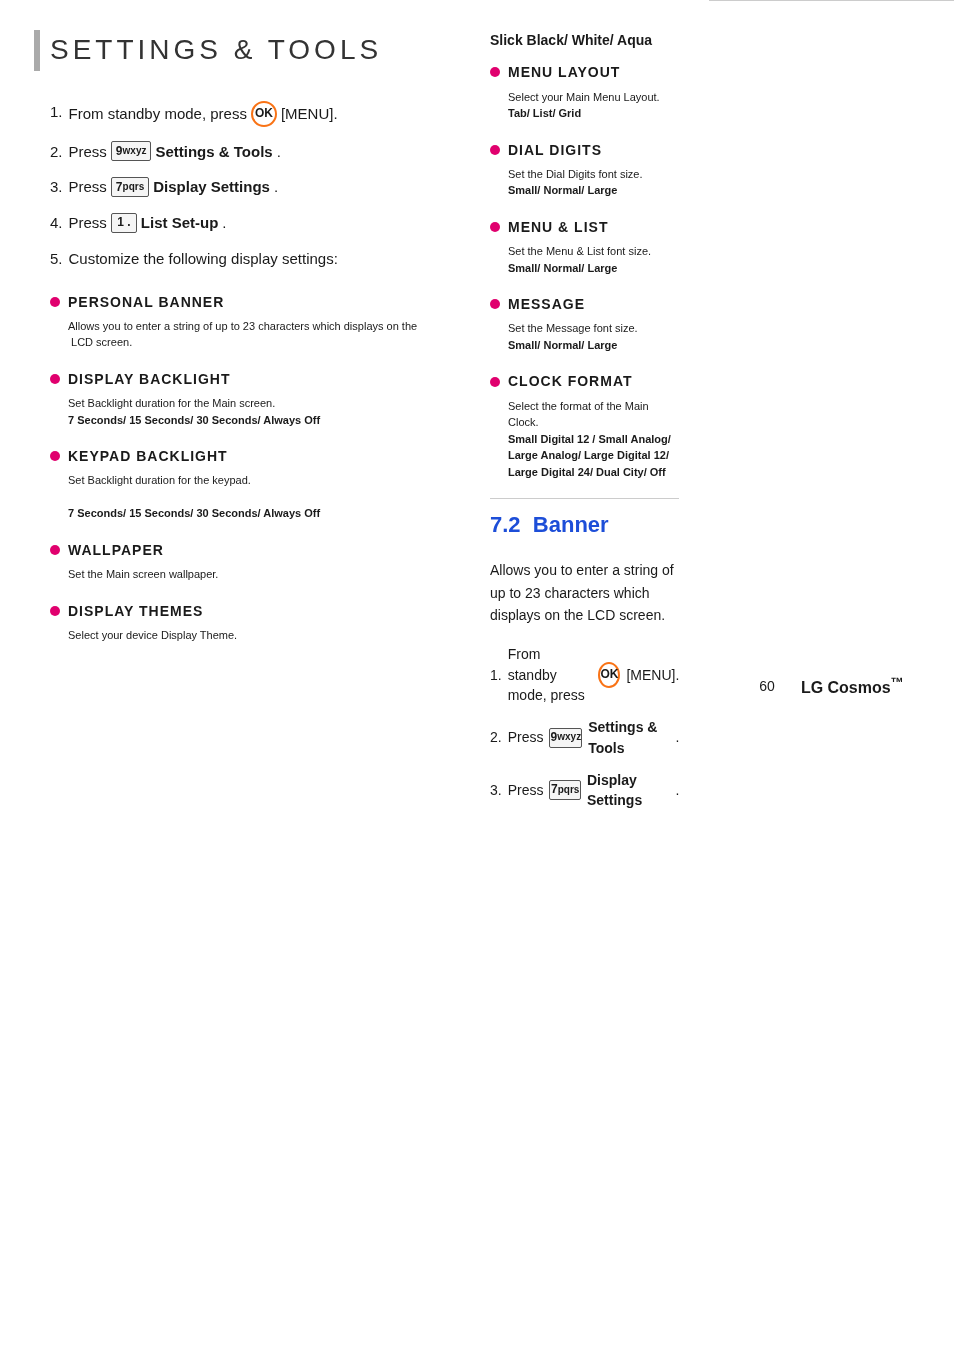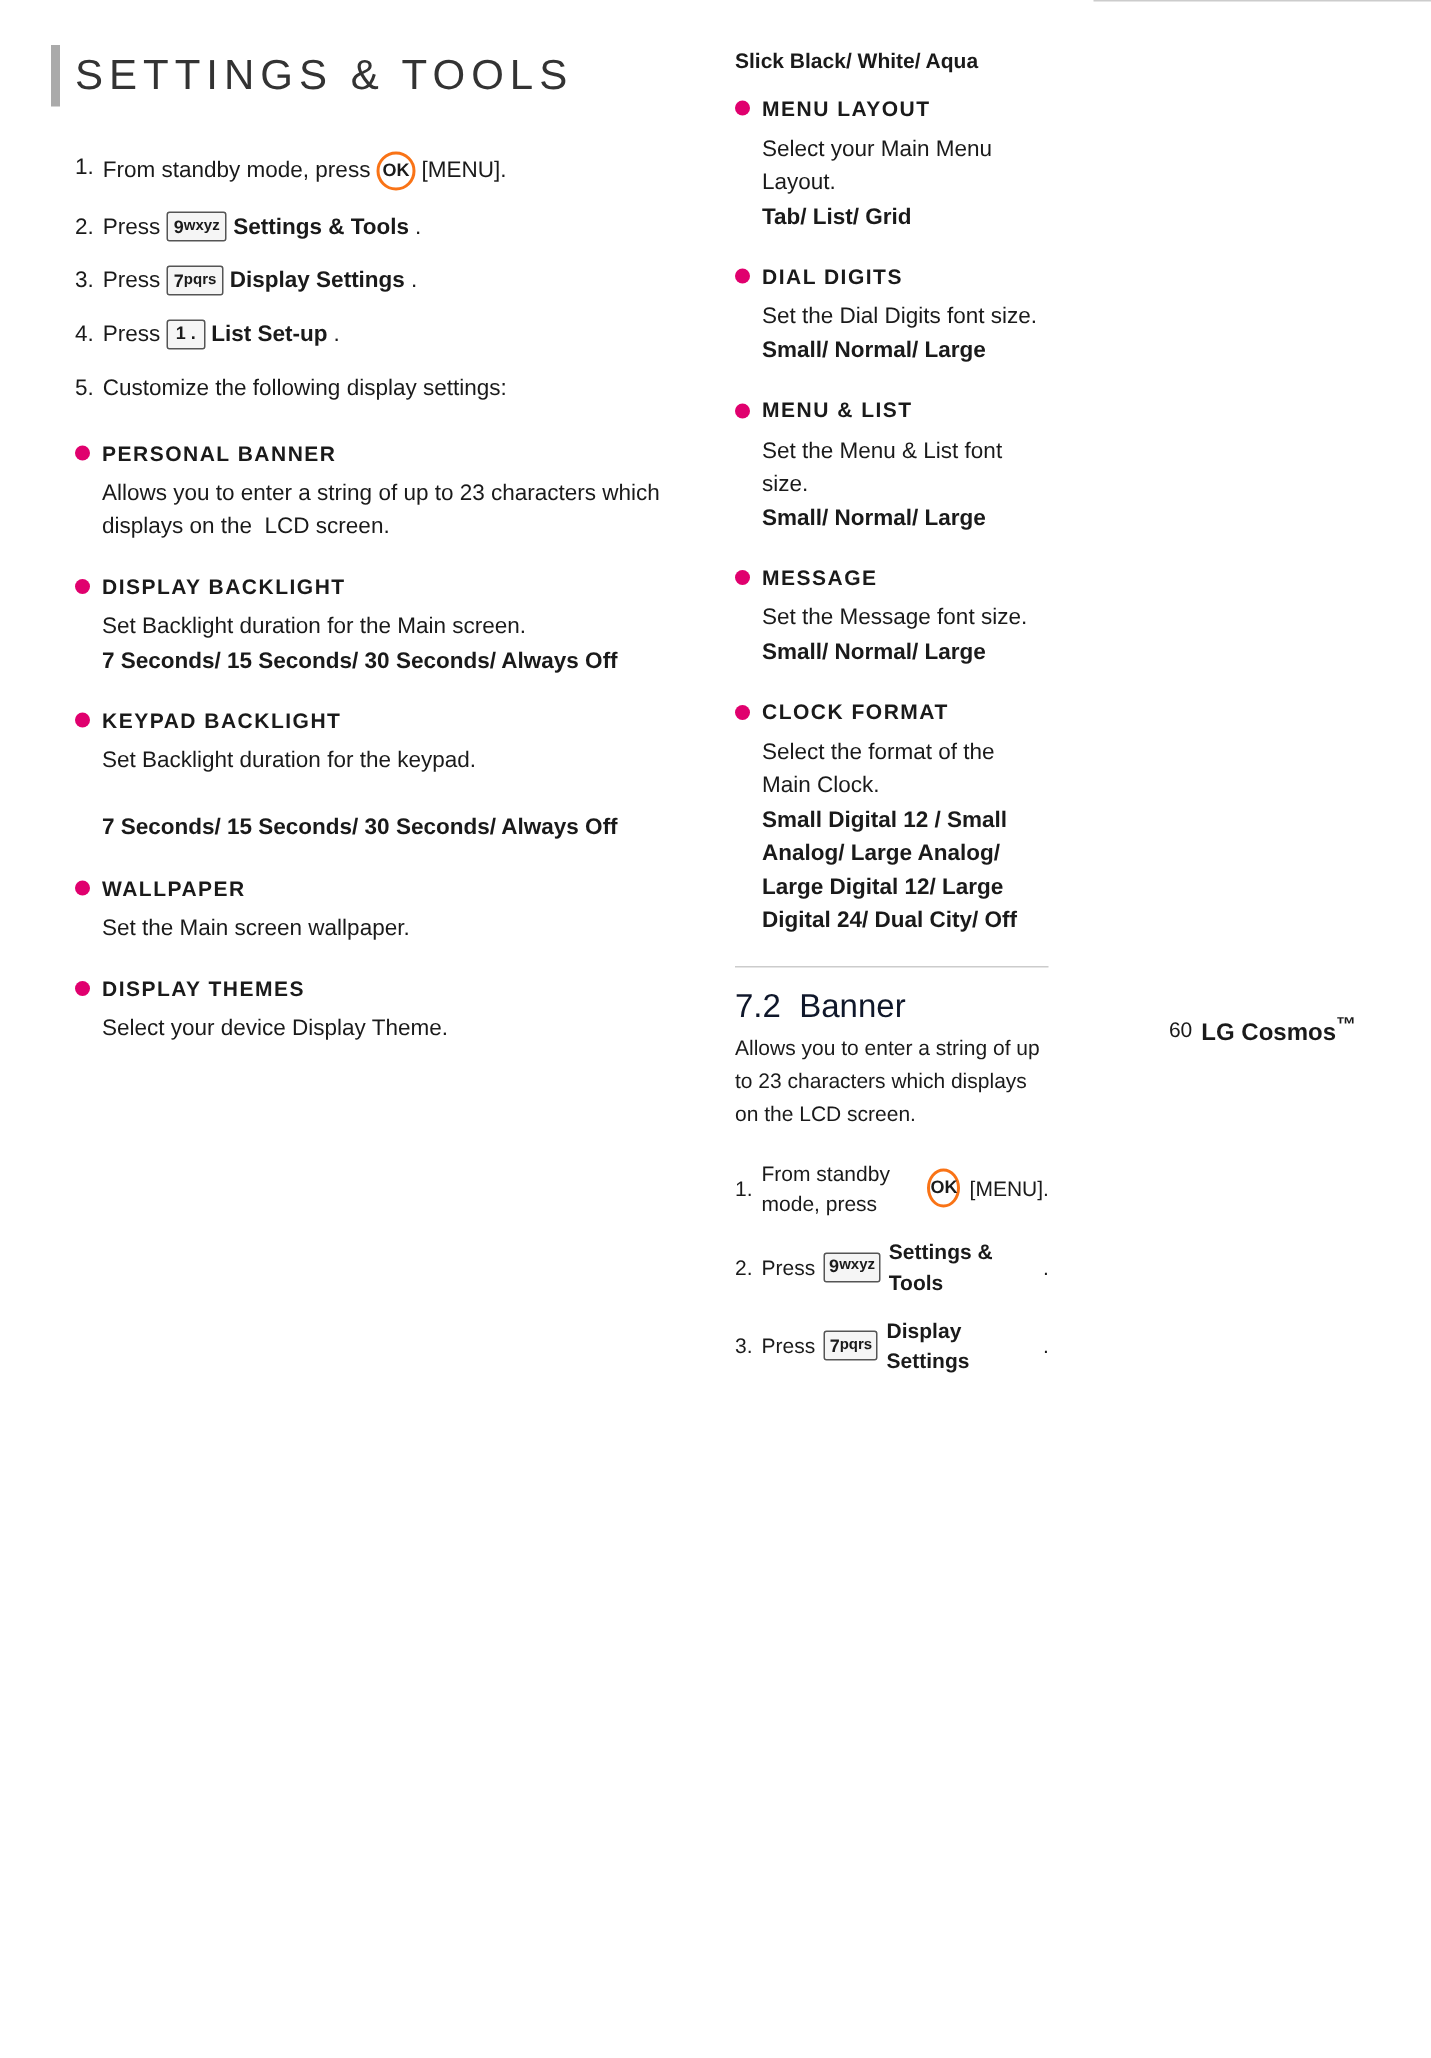--- a/index.html
+++ b/index.html
@@ -122,21 +122,21 @@
 
     .bullet-title {
       font-weight: bold;
       font-size: 14px;
       letter-spacing: 1px;
       text-transform: uppercase;
     }
 
     .bullet-body {
       padding-left: 18px;
-      font-size: 15px;
+      font-size: 11px;
       line-height: 1.5;
     }
 
     .bullet-body .options {
       font-weight: bold;
     }
 
     .section-divider {
       border: none;
       border-top: 1px solid #ccc;
@@ -152,27 +152,28 @@
     }
 
     .footer-page {
       font-size: 14px;
       font-weight: normal;
     }
 
     .footer-brand {
       font-size: 16px;
       font-weight: bold;
+      margin-left: 20px;
     }
 
     .subsection-title {
       font-size: 22px;
-      color: #0f172a;
-      font-weight: normal;
-      margin-bottom: 0;
+      color: #1d4ed8;
+      font-weight: bold;
+      margin-bottom: 18px;
       margin-top: 8px;
     }
 
     .subsection-body {
       font-size: 14px;
       line-height: 1.6;
       margin-bottom: 18px;
     }
 
     .sub-steps {

